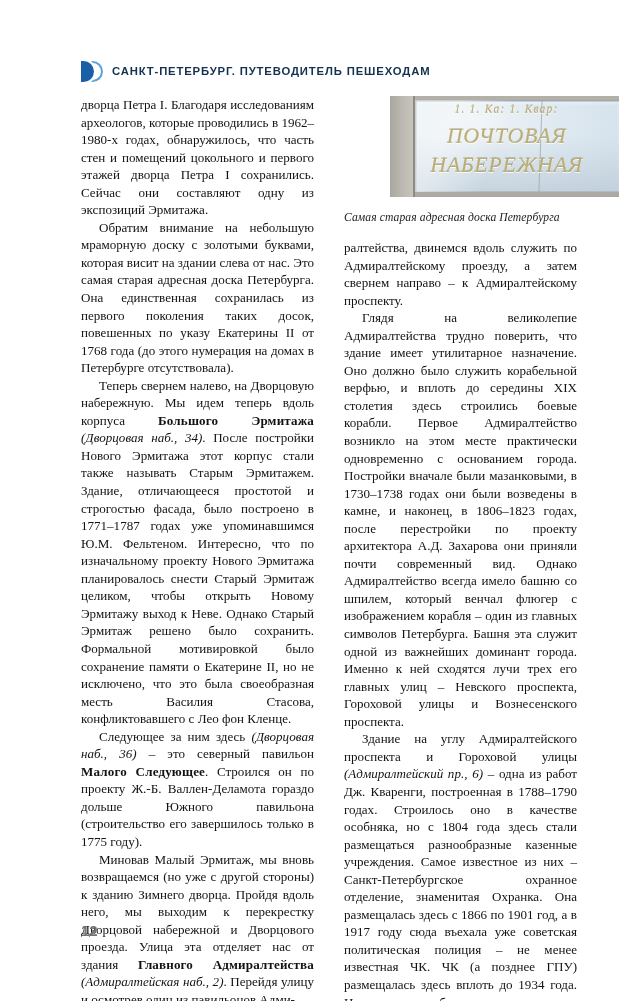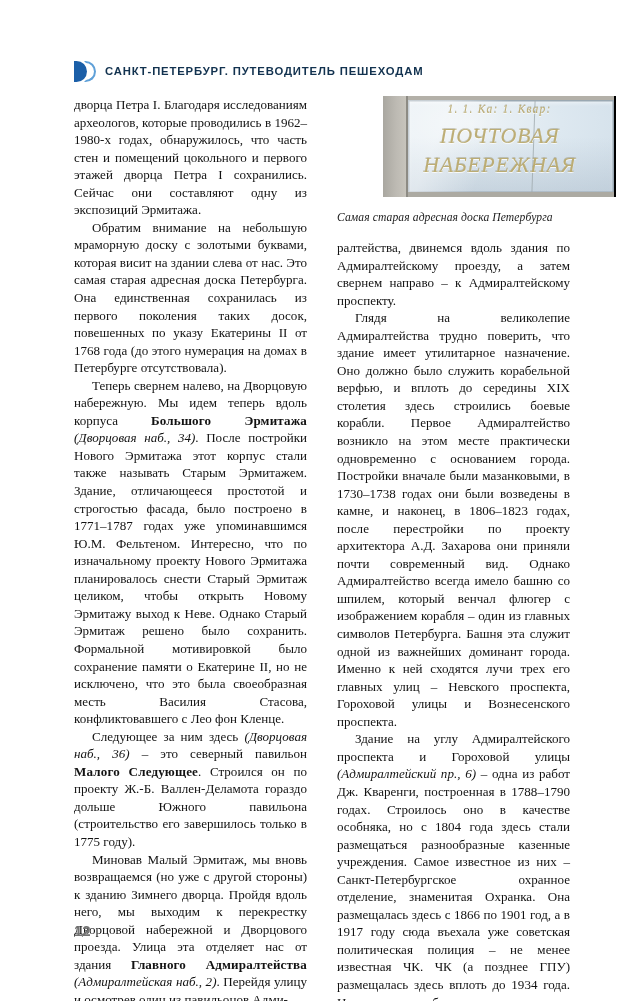--- a/index.html
+++ b/index.html
@@ -11,21 +11,21 @@
     width: 619px;
     height: 1001px;
     position: relative;
     font-family: "Liberation Serif", "DejaVu Serif", serif;
     color: #121212;
     overflow: hidden;
   }
 
   .page {
     position: absolute;
-    left: 0; top: 0;
+    left: 7px; top: 0;
     width: 593px;
     height: 1001px;
     background: #fff;
   }
 
   
   .header {
     position: absolute;
     left: 74px;
     top: 58px;
@@ -219,20 +219,20 @@
 
   <div class="col col-left">
       <p class="cont"><span>дворца Петра I. Благодаря исследованиям археологов, которые проводились в 1962–1980-х годах, обнаружилось, что часть стен и помещений цокольного и первого этажей дворца Петра I сохранились. Сейчас они составляют одну из экспозиций Эрмитажа.</span></p>
       <p><span>Обратим внимание на небольшую мраморную доску с золотыми буквами, которая висит на здании слева от нас. Это самая старая адресная доска Петербурга. Она единственная сохранилась из первого поколения таких досок, повешенных по указу Екатерины II от 1768 года (до этого нумерация на домах в Петербурге отсутствовала).</span></p>
       <p><span>Теперь свернем налево, на Дворцовую набережную. Мы идем теперь вдоль корпуса </span><b>Большого Эрмитажа</b><span> </span><i>(Дворцовая наб., 34)</i><span>. После постройки Нового Эрмитажа этот корпус стали также называть Старым Эрмитажем. Здание, отличающееся простотой и строгостью фасада, было построено в 1771–1787 годах уже упоминавшимся Ю.М. Фельтеном. Интересно, что по изначальному проекту Нового Эрмитажа планировалось снести Старый Эрмитаж целиком, чтобы открыть Новому Эрмитажу выход к Неве. Однако Старый Эрмитаж решено было сохранить. Формальной мотивировкой было сохранение памяти о Екатерине II, но не исключено, что это была своеобразная месть Василия Стасова, конфликтовавшего с Лео фон Кленце.</span></p>
       <p><span>Следующее за ним здесь </span><i>(Дворцовая наб., 36)</i><span> – это северный павильон </span><b>Малого Следующее</b><span>. Строился он по проекту Ж.-Б. Валлен-Деламота гораздо дольше Южного павильона (строительство его завершилось только в 1775 году).</span></p>
       <p><span>Миновав Малый Эрмитаж, мы вновь возвращаемся (но уже с другой стороны) к зданию Зимнего дворца. Пройдя вдоль него, мы выходим к перекрестку Дворцовой набережной и Дворцового проезда. Улица эта отделяет нас от здания </span><b>Главного Адмиралтейства</b><span> </span><i>(Адмиралтейская наб., 2)</i><span>. Перейдя улицу и осмотрев один из павильонов Адми-</span></p>
     </div>
 
   <div class="col col-right" style="padding-top: 143px;">
-      <p class="cont"><span>ралтейства, двинемся вдоль здания по Адмиралтейскому проезду, а затем свернем направо – к Адмиралтейскому проспекту.</span></p>
+      <p class="cont"><span>ралтейства, двинемся вдоль служить по Адмиралтейскому проезду, а затем свернем направо – к Адмиралтейскому проспекту.</span></p>
       <p><span>Глядя на великолепие Адмиралтейства трудно поверить, что здание имеет утилитарное назначение. Оно должно было служить корабельной верфью, и вплоть до середины XIX столетия здесь строились боевые корабли. Первое Адмиралтейство возникло на этом месте практически одновременно с основанием города. Постройки вначале были мазанковыми, в 1730–1738 годах они были возведены в камне, и наконец, в 1806–1823 годах, после перестройки по проекту архитектора А.Д. Захарова они приняли почти современный вид. Однако Адмиралтейство всегда имело башню со шпилем, который венчал флюгер с изображением корабля – один из главных символов Петербурга. Башня эта служит одной из важнейших доминант города. Именно к ней сходятся лучи трех его главных улиц – Невского проспекта, Гороховой улицы и Вознесенского проспекта.</span></p>
       <p><span>Здание на углу Адмиралтейского проспекта и Гороховой улицы </span><i>(Адмиралтейский пр., 6)</i><span> – одна из работ Дж. Кваренги, построенная в 1788–1790 годах. Строилось оно в качестве особняка, но с 1804 года здесь стали размещаться разнообразные казенные учреждения. Самое известное из них – Санкт-Петербургское охранное отделение, знаменитая Охранка. Она размещалась здесь с 1866 по 1901 год, а в 1917 году сюда въехала уже советская политическая полиция – не менее известная ЧК. ЧК (а позднее ГПУ) размещалась здесь вплоть до 1934 года. Ныне, в память об этом, в здании распо-</span></p>
     </div>
 
   <div class="folio">12</div>
 
 </div>
 
 </body></html>

